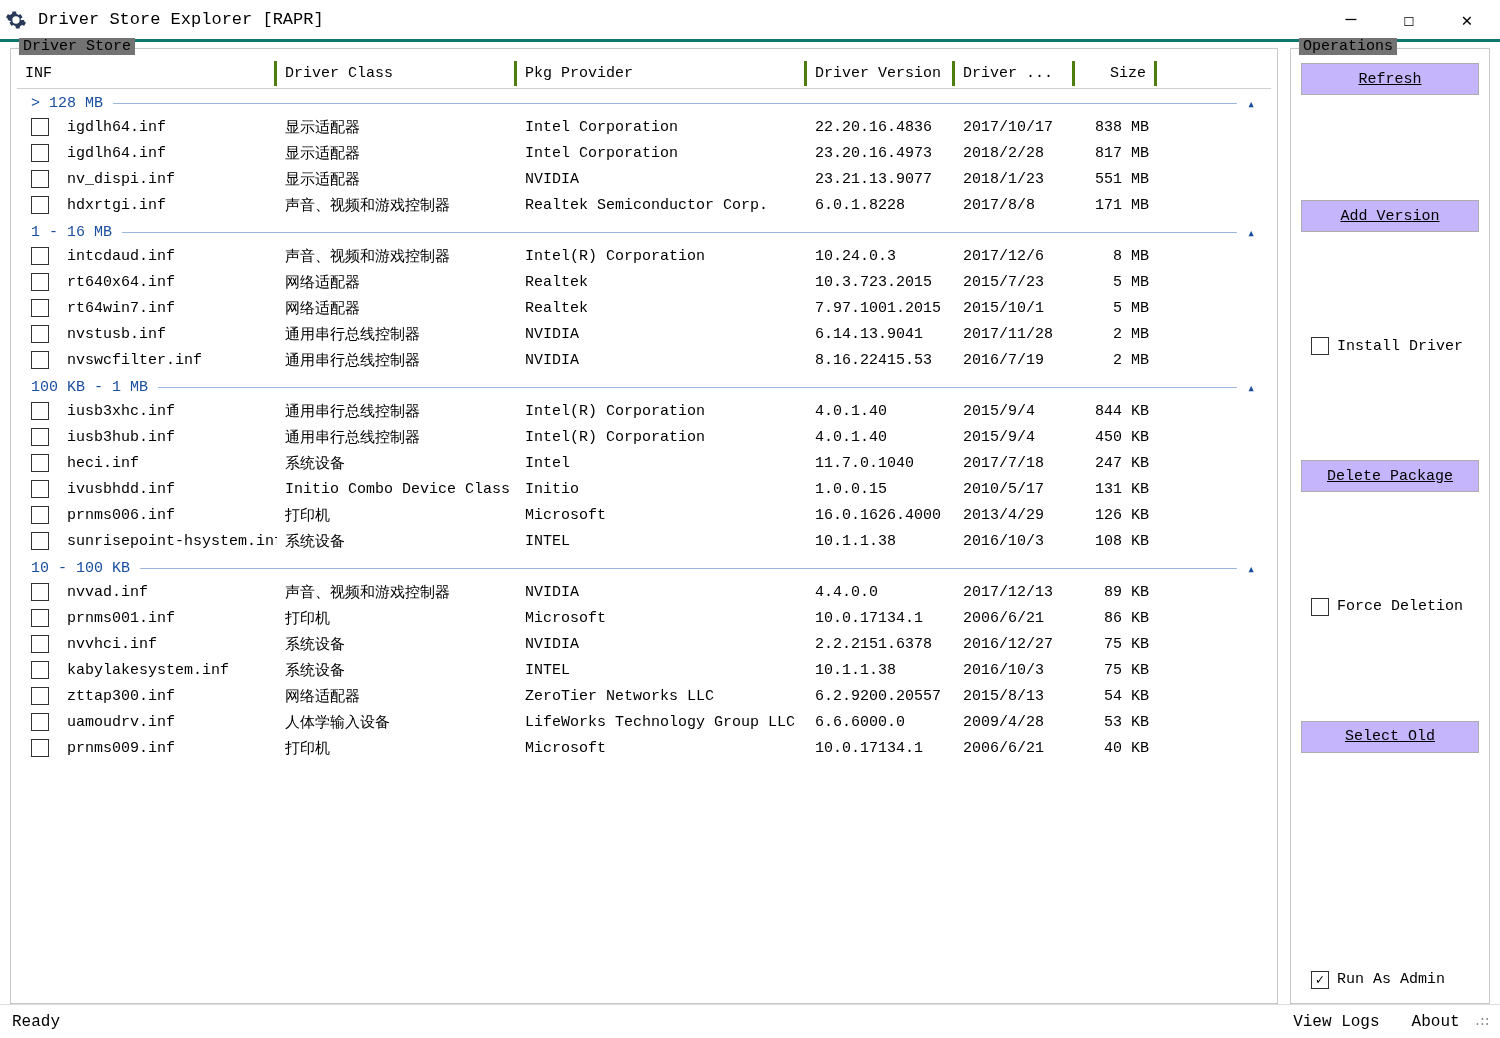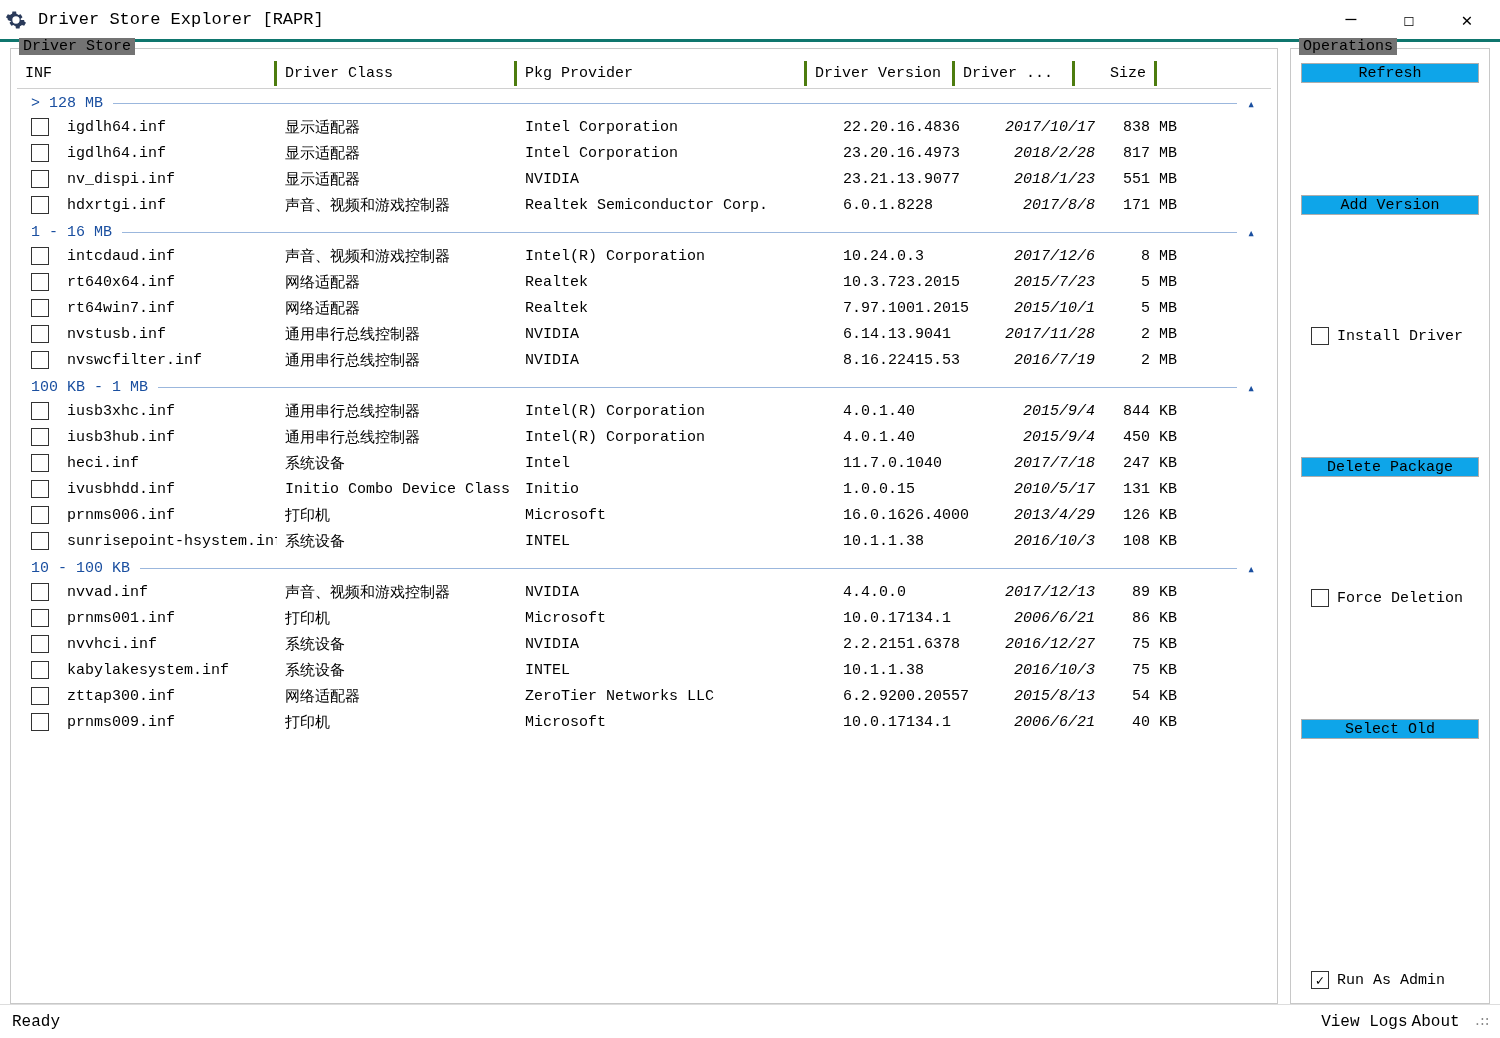--- a/index.html
+++ b/index.html
@@ -117,39 +117,40 @@
 }
 .row .cell {
   padding: 0 8px;
   white-space: nowrap;
   overflow: hidden;
   font-size: 15px;
 }
 .c-inf { width: 218px; }
 .c-class { width: 240px; }
 .c-provider { width: 290px; }
-.c-version { width: 148px; margin-left: 28px; }
-.c-date { width: 120px; text-align: right; font-style: italic; }
+.c-version { width: 148px; }
+.c-date { width: 120px; text-align: left; }
 .c-size { width: 82px; text-align: right; }
 .ops {
   width: 200px;
   display: flex;
   flex-direction: column;
   padding: 14px 10px;
   justify-content: space-between;
 }
 .btn {
-  background: #0ea5e9;
+  background: #c4b5fd;
   border: 1px solid #adadad;
-  height: 20px;
+  height: 32px;
   display: flex;
   align-items: center;
   justify-content: center;
   font-size: 15px;
   cursor: pointer;
+  text-decoration: underline;
 }
 .chkline {
   display: flex;
   align-items: center;
   padding-left: 10px;
   gap: 8px;
   font-size: 15px;
 }
 .chkbox {
   width: 18px; height: 18px;
@@ -161,21 +162,21 @@
 }
 .statusbar {
   height: 34px;
   display: flex;
   align-items: center;
   padding: 0 12px;
   font-size: 16px;
   border-top: 1px solid #ddd;
 }
 .statusbar .spacer { flex: 1; }
-.statusbar .link { margin-left: 4px; cursor: pointer; }
+.statusbar .link { margin-left: 32px; cursor: pointer; }
 .grip {
   margin-left: 14px;
   font-size: 13px;
   color: #888;
   letter-spacing: -3px;
 }
 </style>
 </head>
 <body>
 
@@ -401,20 +402,29 @@
             <div class="chk"></div>
       <div class="cell c-inf">zttap300.inf</div>
       <div class="cell c-class">网络适配器</div>
       <div class="cell c-provider">ZeroTier Networks LLC</div>
       <div class="cell c-version">6.2.9200.20557</div>
       <div class="cell c-date">2015/8/13</div>
       <div class="cell c-size">54 KB</div>
           </div>
           <div class="row">
             <div class="chk"></div>
+      <div class="cell c-inf">uamoudrv.inf</div>
+      <div class="cell c-class">人体学输入设备</div>
+      <div class="cell c-provider">LifeWorks Technology Group LLC</div>
+      <div class="cell c-version">6.6.6000.0</div>
+      <div class="cell c-date">2009/4/28</div>
+      <div class="cell c-size">53 KB</div>
+          </div>
+          <div class="row">
+            <div class="chk"></div>
       <div class="cell c-inf">prnms009.inf</div>
       <div class="cell c-class">打印机</div>
       <div class="cell c-provider">Microsoft</div>
       <div class="cell c-version">10.0.17134.1</div>
       <div class="cell c-date">2006/6/21</div>
       <div class="cell c-size">40 KB</div>
           </div>
         </div>
     </div>
   </div>

